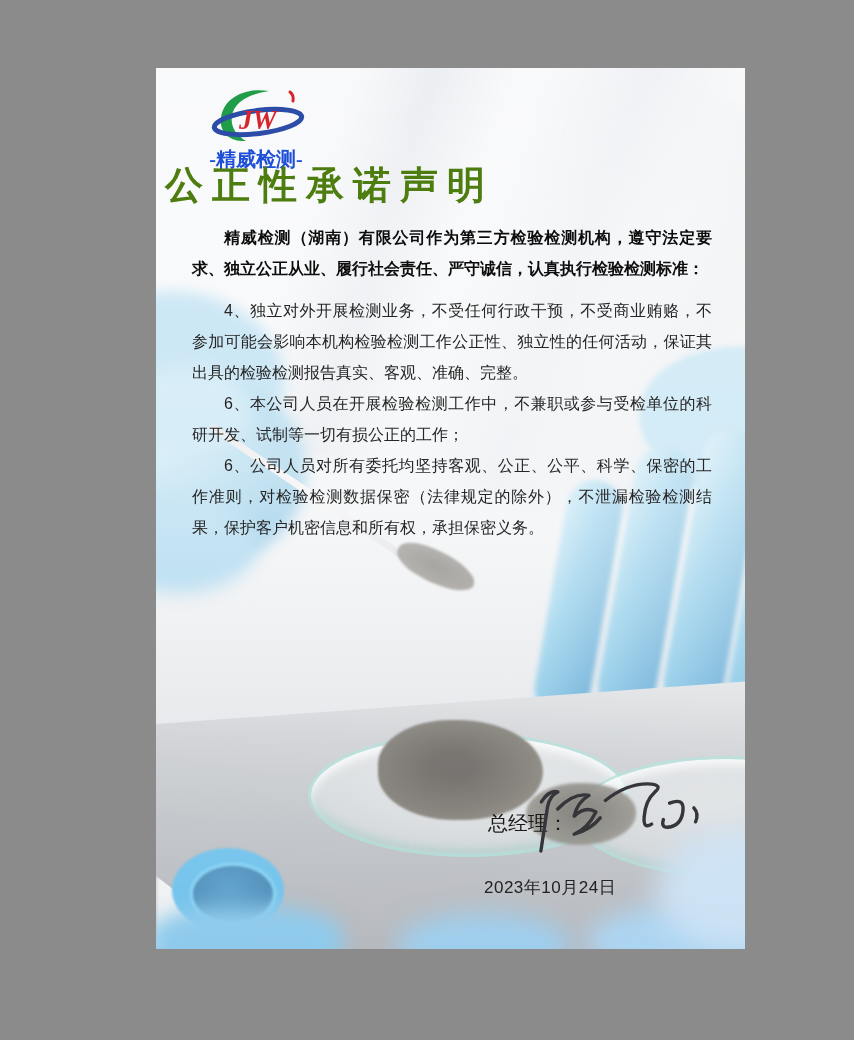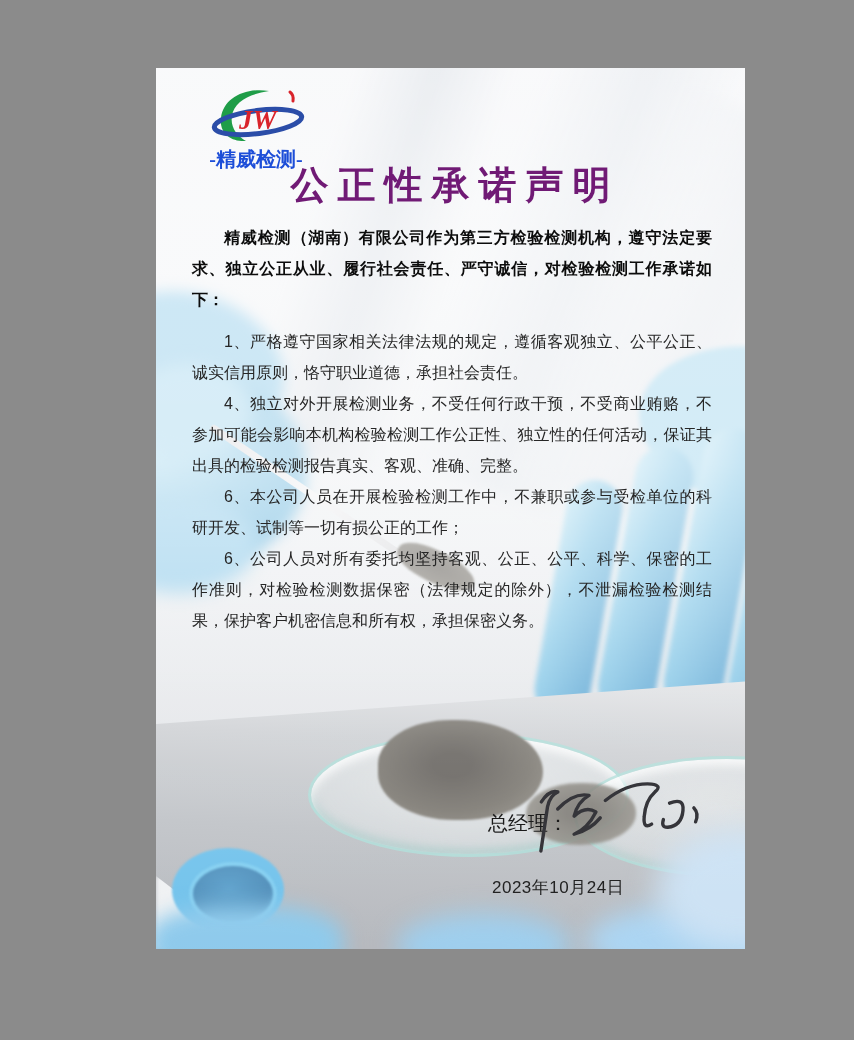--- a/index.html
+++ b/index.html
@@ -89,36 +89,35 @@
   .logo-block { position: absolute; left: 34px; top: 20px; width: 132px; }
   .logo-mark { display: block; margin: 0 auto; }
   .brand {
     margin-top: 4px; text-align: center;
     font-family: "Liberation Serif", "DejaVu Serif", serif;
     font-weight: 700; font-size: 20px; color: #1d4ed8; letter-spacing: 0;
     white-space: nowrap;
   }
   .title {
     position: absolute; left: 0; right: 0; top: 92px; margin: 0;
-    text-align: center;
     font-family: "Liberation Serif", "DejaVu Serif", serif;
-    font-weight: 700; font-size: 38px; color: #701a75;
+    font-weight: 700; font-size: 38px; color: #4d7c0f;
     letter-spacing: 9px; text-indent: 9px;
   }
   .body-text {
     position: absolute; left: 36px; right: 33px; top: 154px;
     font-size: 16px; line-height: 31px;
     text-align: justify; word-break: break-all;
   }
   .body-text p { margin: 0; text-indent: 2em; }
   .intro { font-weight: 700; color: #0c0c0c; margin-bottom: 11px !important; }
   .item  { color: #262626; }
   .sign-label { position: absolute; left: 332px; top: 742px; font-size: 20px; color: #1a1a1a; }
   .signature  { position: absolute; left: 362px; top: 700px; transform: rotate(-3deg); }
-  .date       { position: absolute; left: 336px; top: 808px; font-size: 17px; color: #222; letter-spacing: .5px; text-align: center; }
+  .date       { position: absolute; left: 328px; top: 808px; font-size: 17px; color: #222; letter-spacing: .5px; text-align: center; }
 </style>
 </head>
 <body>
 
 <div class="page">
 
   <div class="photo">
     <div class="base"></div>
     <div class="fold1"></div>
     <div class="fold2"></div>
@@ -163,22 +162,21 @@
         <text x="33" y="41" font-family="Liberation Serif, DejaVu Serif, serif" font-size="27" font-style="italic" font-weight="bold" fill="#d9232b">JW</text>
 
         <path d="M84,4 q4,3 3,9" fill="none" stroke="#d9232b" stroke-width="3" stroke-linecap="round"></path>
       </svg>
       <div class="brand">-精威检测-</div>
     </div>
 
     <h1 class="title">公正性承诺声明</h1>
 
     <div class="body-text">
-      <p class="intro">精威检测（湖南）有限公司作为第三方检验检测机构，遵守法定要求、独立公正从业、履行社会责任、严守诚信，对检验检测工作承诺如下：</p>
-      <p class="item">1、严格遵守国家相关法律法规的规定，遵循客观独立、公平公正、诚实信用原则，恪守职业道德，承担社会责任。</p>
+      <p class="intro">精威检测（湖南）有限公司作为第三方检验检测机构，遵守法定要求、独立公正从业、履行社会责任、严守诚信，认真执行检验检测标准：</p>
       <p class="item">4、独立对外开展检测业务，不受任何行政干预，不受商业贿赂，不参加可能会影响本机构检验检测工作公正性、独立性的任何活动，保证其出具的检验检测报告真实、客观、准确、完整。</p>
       <p class="item">6、本公司人员在开展检验检测工作中，不兼职或参与受检单位的科研开发、试制等一切有损公正的工作；</p>
       <p class="item">6、公司人员对所有委托均坚持客观、公正、公平、科学、保密的工作准则，对检验检测数据保密（法律规定的除外），不泄漏检验检测结果，保护客户机密信息和所有权，承担保密义务。</p>
     </div>
 
     <div class="sign-label">总经理：</div>
 
     <svg class="signature" width="195" height="90" viewBox="0 0 195 90">
       <g fill="none" stroke="#35353a" stroke-width="3.4" stroke-linecap="round" stroke-linejoin="round">
         <path d="M24,30 q9,-12 17,-9 q-8,3 -11,14 l-9,44"></path>

